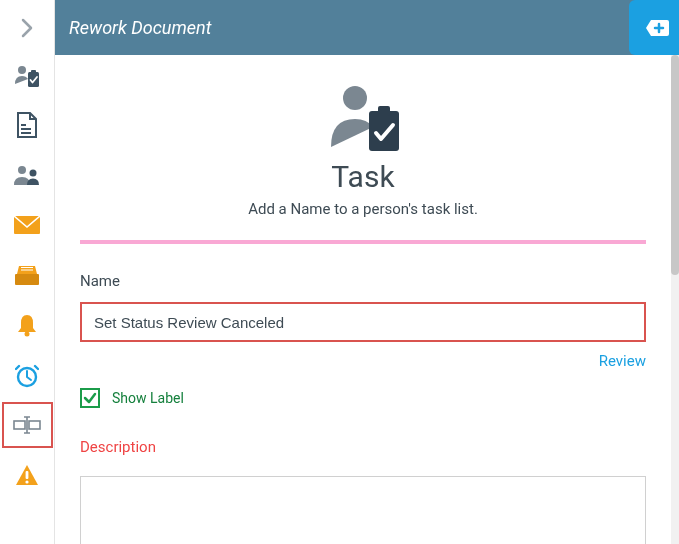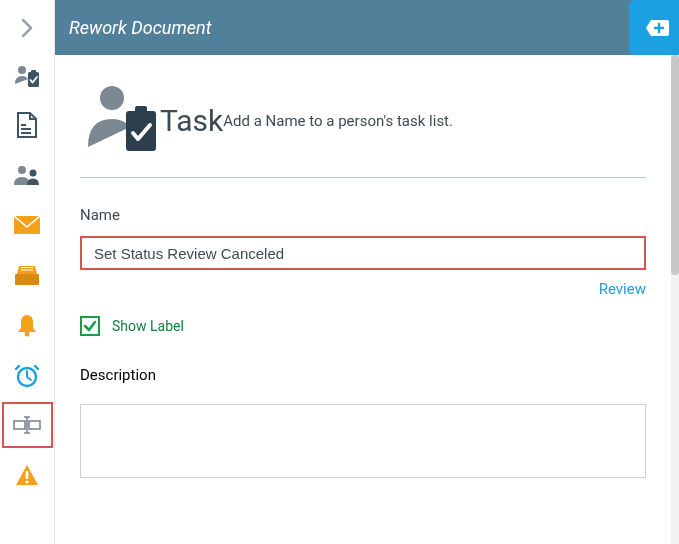--- a/index.html
+++ b/index.html
@@ -7,33 +7,33 @@
 .sidebar { position: absolute; left: 0; top: 0; width: 55px; height: 544px; background: #fff; border-right: 1px solid #e4e4e4; display: flex; flex-direction: column; align-items: center; padding-top: 6px; }
 .sidebar .chevron { width: 55px; height: 44px; display: flex; align-items: center; justify-content: center; cursor: pointer; }
 .sidebar .nav-item { width: 55px; height: 50px; display: flex; align-items: center; justify-content: center; cursor: pointer; position: relative; }
 .sidebar .nav-item.selected { outline: 2px solid #d9534f; outline-offset: -4px; }
 .header { position: absolute; left: 55px; top: 0; right: 0; height: 55px; background: #52809a; color: #fff; display: flex; align-items: center; padding: 0 14px; font-style: italic; }
 .header .title { font-size: 18px; font-weight: 400; }
 .header-badge { position: absolute; right: 0; top: 0; width: 50px; height: 55px; background: #1ba0e1; display: flex; align-items: center; justify-content: center; border-top-left-radius: 6px; border-bottom-left-radius: 6px; }
 .content { position: absolute; left: 55px; top: 55px; right: 8px; bottom: 0; background: #fff; padding: 18px 25px 0 25px; overflow-y: auto; }
 .scrollbar { position: absolute; right: 0; top: 55px; width: 8px; bottom: 0; background: #f1f1f1; }
 .scrollbar-thumb { position: absolute; top: 0; left: 0; width: 8px; height: 220px; background: #c7c7c7; border-radius: 4px; }
-.hero { display: flex; flex-direction: row; align-items: center; padding: 8px 0 22px 0; border-bottom: 1px solid #f9a8d4; margin-bottom: 28px; }
+.hero { display: flex; flex-direction: column; align-items: center; padding: 8px 0 22px 0; border-bottom: 4px solid #f9a8d4; margin-bottom: 28px; }
 .hero-icon { position: relative; width: 80px; height: 74px; }
 .hero-title { font-size: 30px; font-weight: 400; color: #3e4b54; margin-top: 4px; }
 .hero-sub { font-size: 15px; color: #3e4b54; margin-top: 6px; }
 .field-label { font-size: 15px; color: #3e4b54; margin-bottom: 12px; }
-.name-input { width: 100%; height: 34px; border: 2px solid #d9534f; padding: 0 12px; font-size: 15px; color: #3e4b54; outline: none; }
+.name-input { width: 100%; height: 40px; border: 2px solid #d9534f; padding: 0 12px; font-size: 15px; color: #3e4b54; outline: none; }
 .reset-row { text-align: right; margin-top: 10px; }
 .reset-link { color: #1ba0e1; font-size: 15px; cursor: pointer; }
 .checkbox-row { display: flex; align-items: center; gap: 12px; margin-top: 18px; }
 .checkbox { width: 20px; height: 20px; border: 2px solid #1b9c4a; display: flex; align-items: center; justify-content: center; cursor: pointer; }
 .checkbox svg { display: block; }
 .checkbox-label { font-size: 14px; color: #15803d; }
-.desc-label { font-size: 15px; color: #000000; margin-top: 30px; margin-bottom: 20px; }
+.desc-label { font-size: 15px; color: #ef4444; margin-top: 30px; margin-bottom: 20px; }
 .desc-textarea { width: 100%; height: 74px; border: 1px solid #d0d0d0; padding: 10px; font-size: 14px; resize: none; outline: none; font-family: inherit; }
 </style>
 </head>
 <body>
 
 <div class="sidebar">
   <div class="chevron">
     <svg width="14" height="20" viewBox="0 0 14 20">
         <path d="M3 2 L11 10 L3 18" stroke="#9aa3ab" stroke-width="2.5" fill="none" stroke-linecap="round" stroke-linejoin="round"></path>
       </svg>

